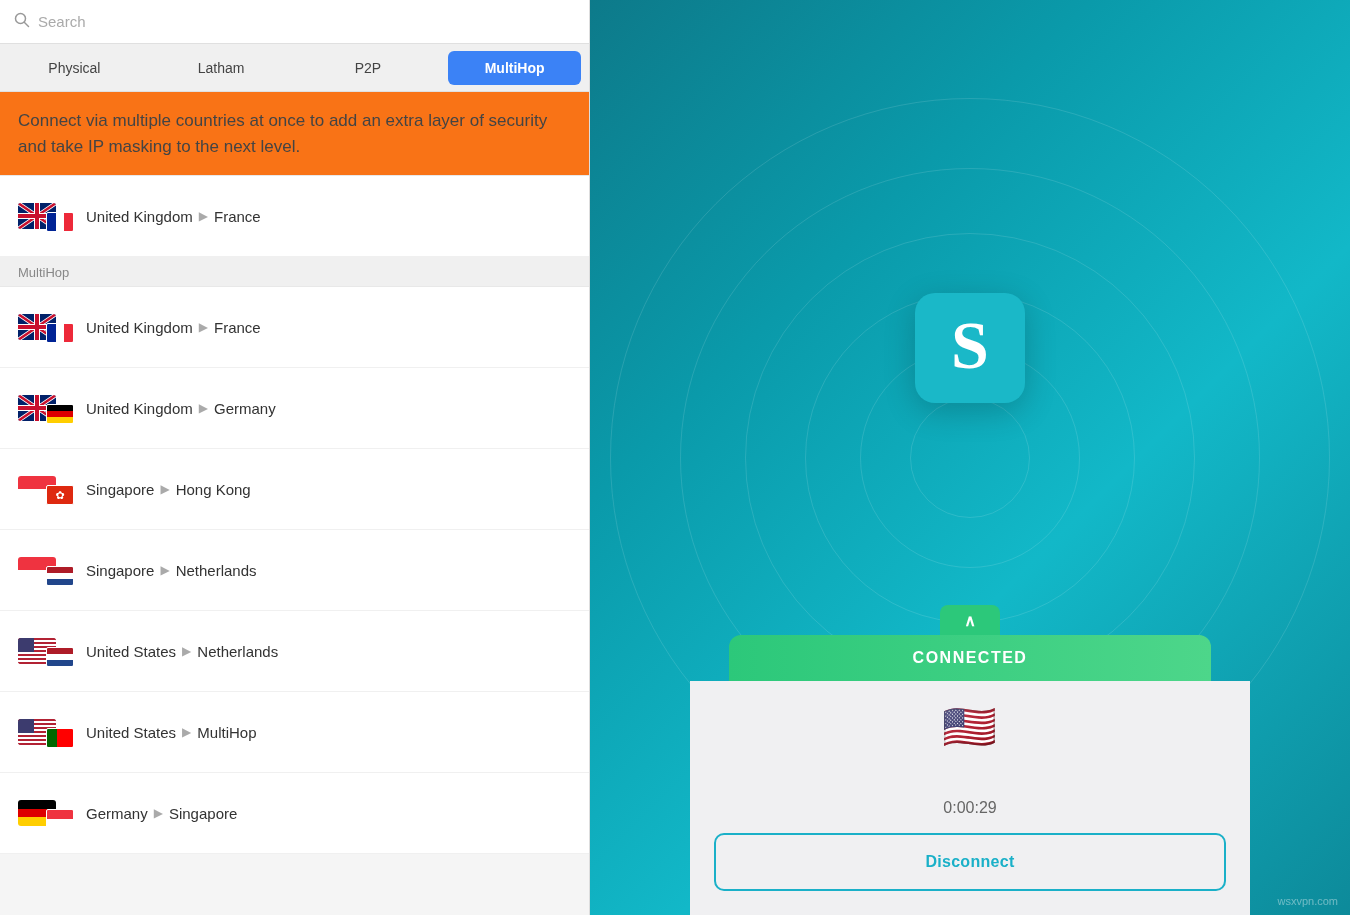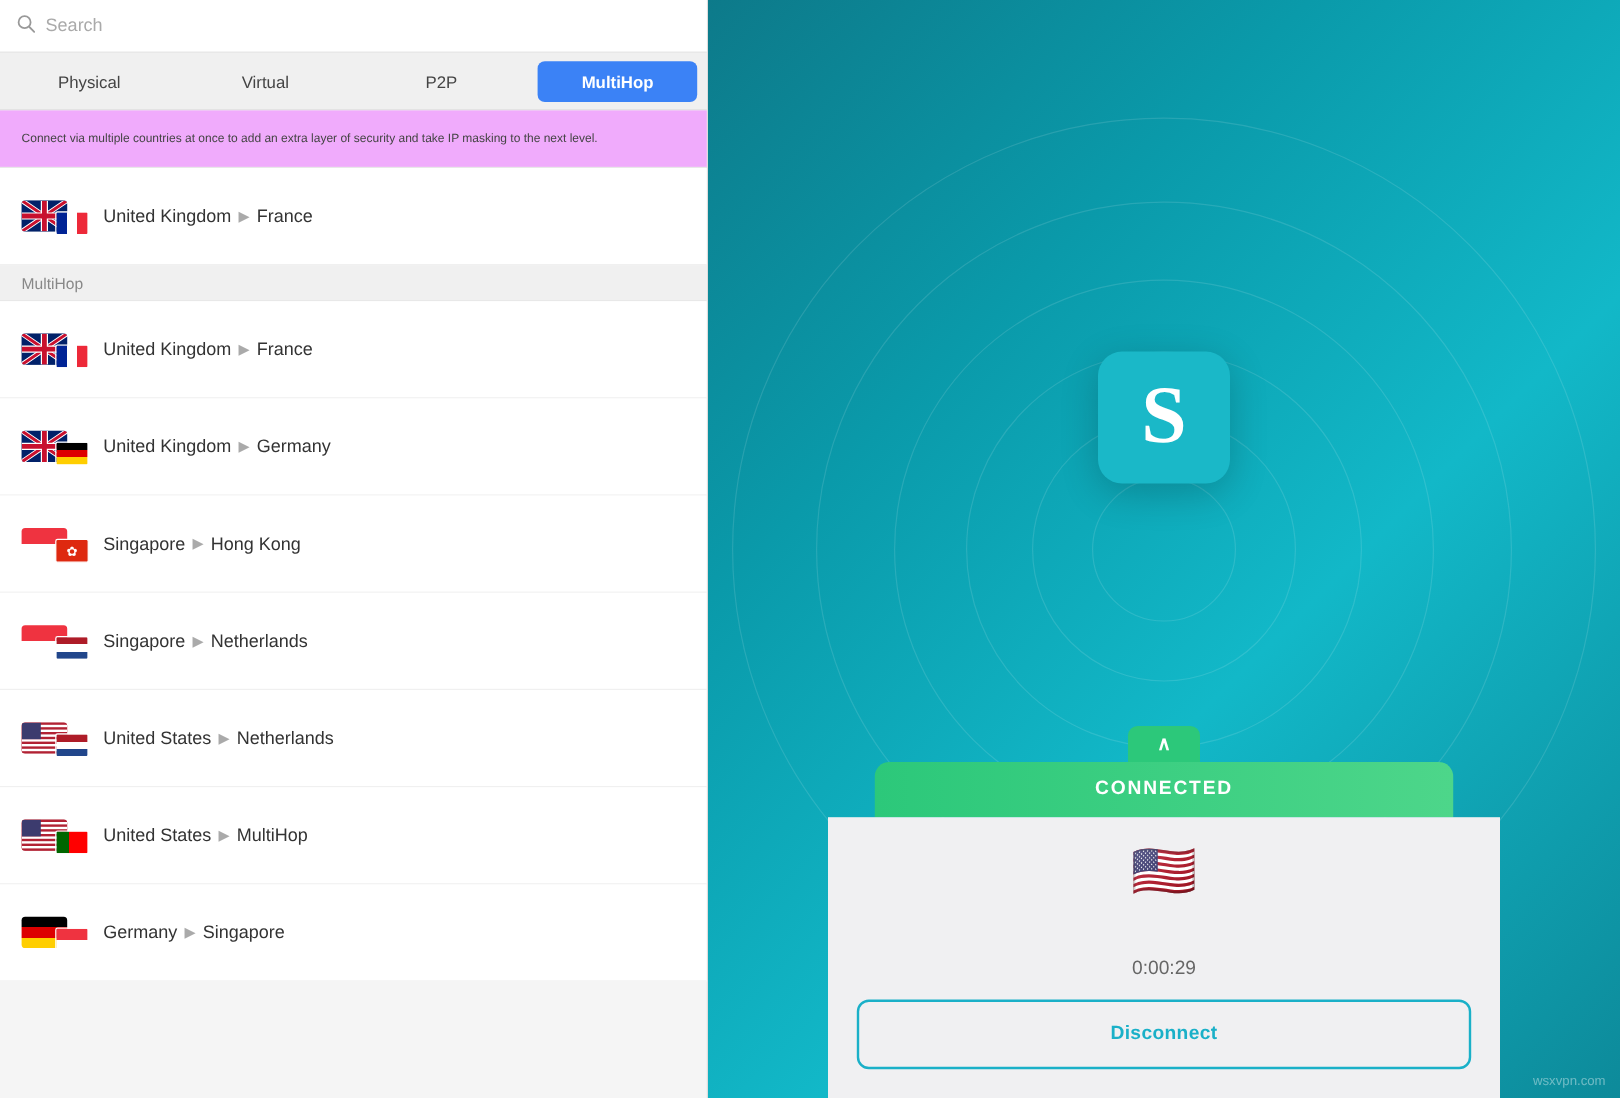--- a/index.html
+++ b/index.html
@@ -69,24 +69,24 @@
     }
     .tab.active {
       background: #3b82f6;
       color: #fff;
       font-weight: 600;
     }
 
     
     .description {
       padding: 16px 18px;
-      font-size: 10px;
+      font-size: 17px;
       color: #444;
       line-height: 1.5;
-      background: #f0abfc;
+      background: #f97316;
       border-bottom: 1px solid #e8e8e8;
     }
 
     
     .section-header {
       padding: 8px 18px 6px;
       font-size: 13px;
       color: #888;
       background: #f0f0f0;
       border-bottom: 1px solid #e8e8e8;
@@ -364,21 +364,21 @@
       <svg width="16" height="16" viewBox="0 0 16 16" fill="none">
         <circle cx="6.5" cy="6.5" r="5" stroke="#999" stroke-width="1.5"></circle>
         <line x1="10.5" y1="10.5" x2="14.5" y2="14.5" stroke="#999" stroke-width="1.5" stroke-linecap="round"></line>
       </svg>
     </div>
     <input class="search-input" type="text" placeholder="Search" style="">
   </div>
 
   <div class="tabs">
     <button class="tab">Physical</button>
-    <button class="tab">Virtual</button>
+    <button class="tab">Latham</button>
     <button class="tab">P2P</button>
     <button class="tab active">MultiHop</button>
   </div>
 
   <div class="description">Connect via multiple countries at once to add an extra layer of security and take IP masking to the next level.</div>
 
   <div class="list">
 
 
     <div class="list-item list-item-recently">

